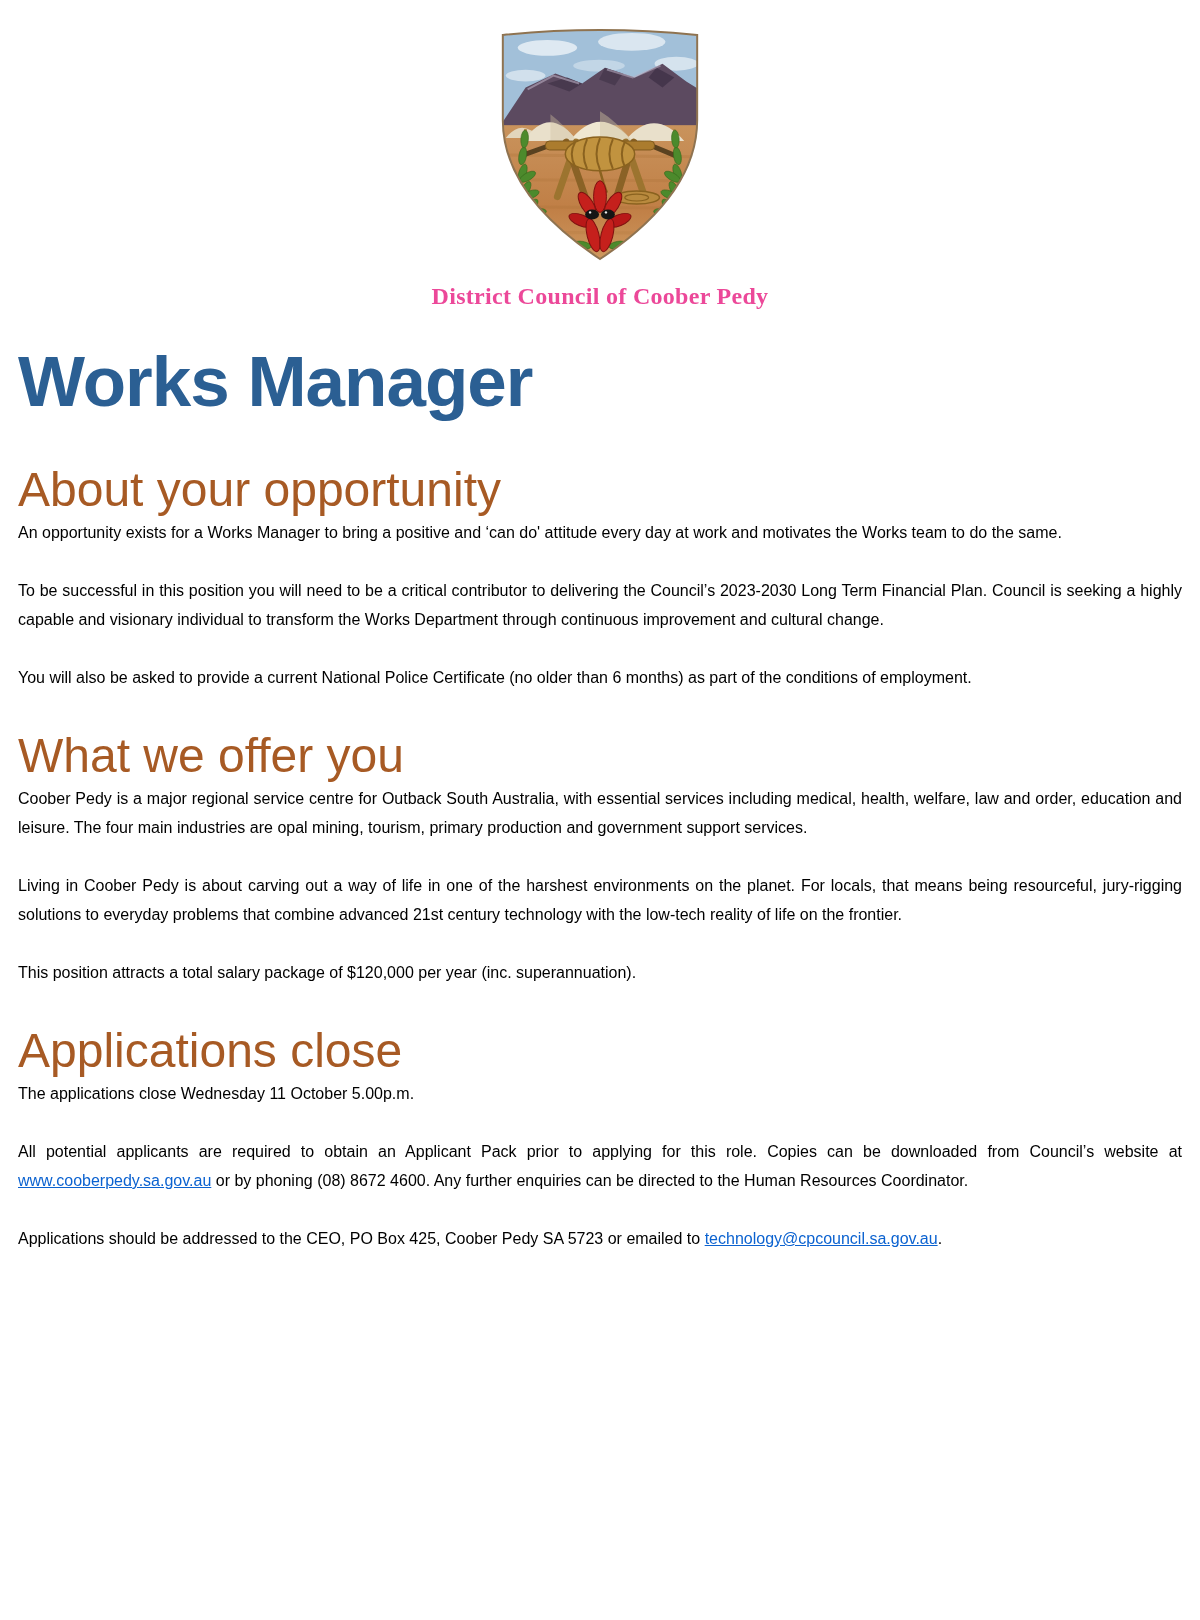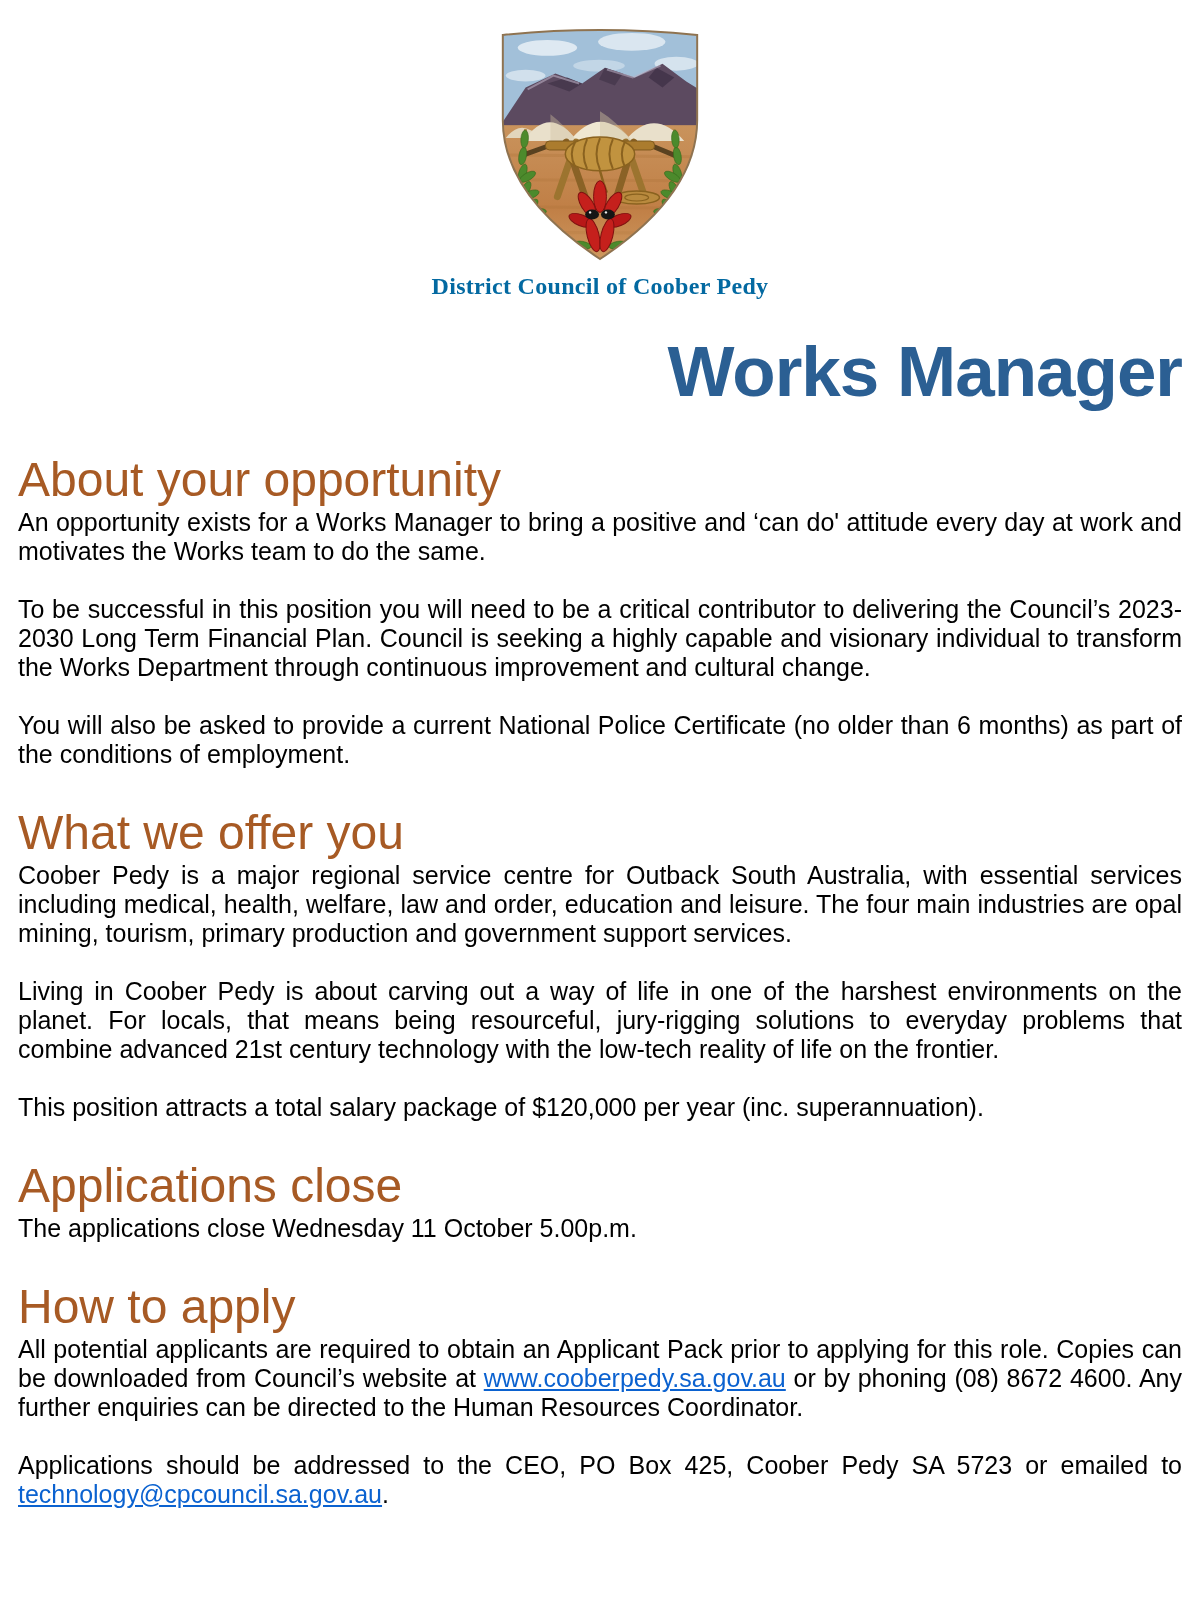--- a/index.html
+++ b/index.html
@@ -23,45 +23,45 @@
   }
   .crest {
     width: 226px;
     height: 238px;
     display: inline-block;
   }
   .logo-caption {
     font-family: "Liberation Serif", serif;
     font-weight: bold;
     font-size: 24px;
-    margin-top: 5px;
+    margin-top: 15px;
     letter-spacing: 0.3px;
-    color: #0369a1;
+    color: #ec4899;
   }
   .page-title {
-    text-align: right;
+    text-align: left;
     color: var(--title-blue, #2B5F93);
     font-size: 71px;
     font-weight: bold;
     line-height: 80px;
     margin: 32px 0 0 0;
     letter-spacing: -1px;
   }
   h2.section-heading {
     color: var(--heading-orange, #A75A24);
     font-size: 48px;
     font-weight: normal;
     line-height: 44px;
     margin: 42px 0 6px 0;
   }
   h2.first {
     margin-top: 46px;
   }
   p.body-par {
-    font-size: 25px;
+    font-size: 16px;
     line-height: 29px;
     text-align: justify;
     margin: 0 0 29px 0;
   }
   a.doc-link {
     color: var(--link-blue, #0B62D0);
     text-decoration: underline;
     cursor: pointer;
   }
 </style>
@@ -189,17 +189,16 @@
   <p class="body-par">You will also be asked to provide a current National Police Certificate (no older than 6 months) as part of the conditions of employment.</p>
 
   <h2 class="section-heading">What we offer you</h2>
   <p class="body-par">Coober Pedy is a major regional service centre for Outback South Australia, with essential services including medical, health, welfare, law and order, education and leisure. The four main industries are opal mining, tourism, primary production and government support services.</p>
   <p class="body-par">Living in Coober Pedy is about carving out a way of life in one of the harshest environments on the planet. For locals, that means being resourceful, jury-rigging solutions to everyday problems that combine advanced 21st century technology with the low-tech reality of life on the frontier.</p>
   <p class="body-par">This position attracts a total salary package of $120,000 per year (inc. superannuation).</p>
 
   <h2 class="section-heading">Applications close</h2>
   <p class="body-par">The applications close Wednesday 11 October 5.00p.m.</p>
 
-  <h2 class="section-heading">How to apply</h2>
   <p class="body-par"><span>All potential applicants are required to obtain an Applicant Pack prior to applying for this role. Copies can be downloaded from Council’s website at </span><a class="doc-link">www.cooberpedy.sa.gov.au</a><span> or by phoning (08) 8672 4600. Any further enquiries can be directed to the Human Resources Coordinator.</span></p>
   <p class="body-par"><span>Applications should be addressed to the CEO, PO Box 425, Coober Pedy SA 5723 or emailed to </span><a class="doc-link">technology@cpcouncil.sa.gov.au</a><span>.</span></p>
 
 </div>
 
 </body></html>

